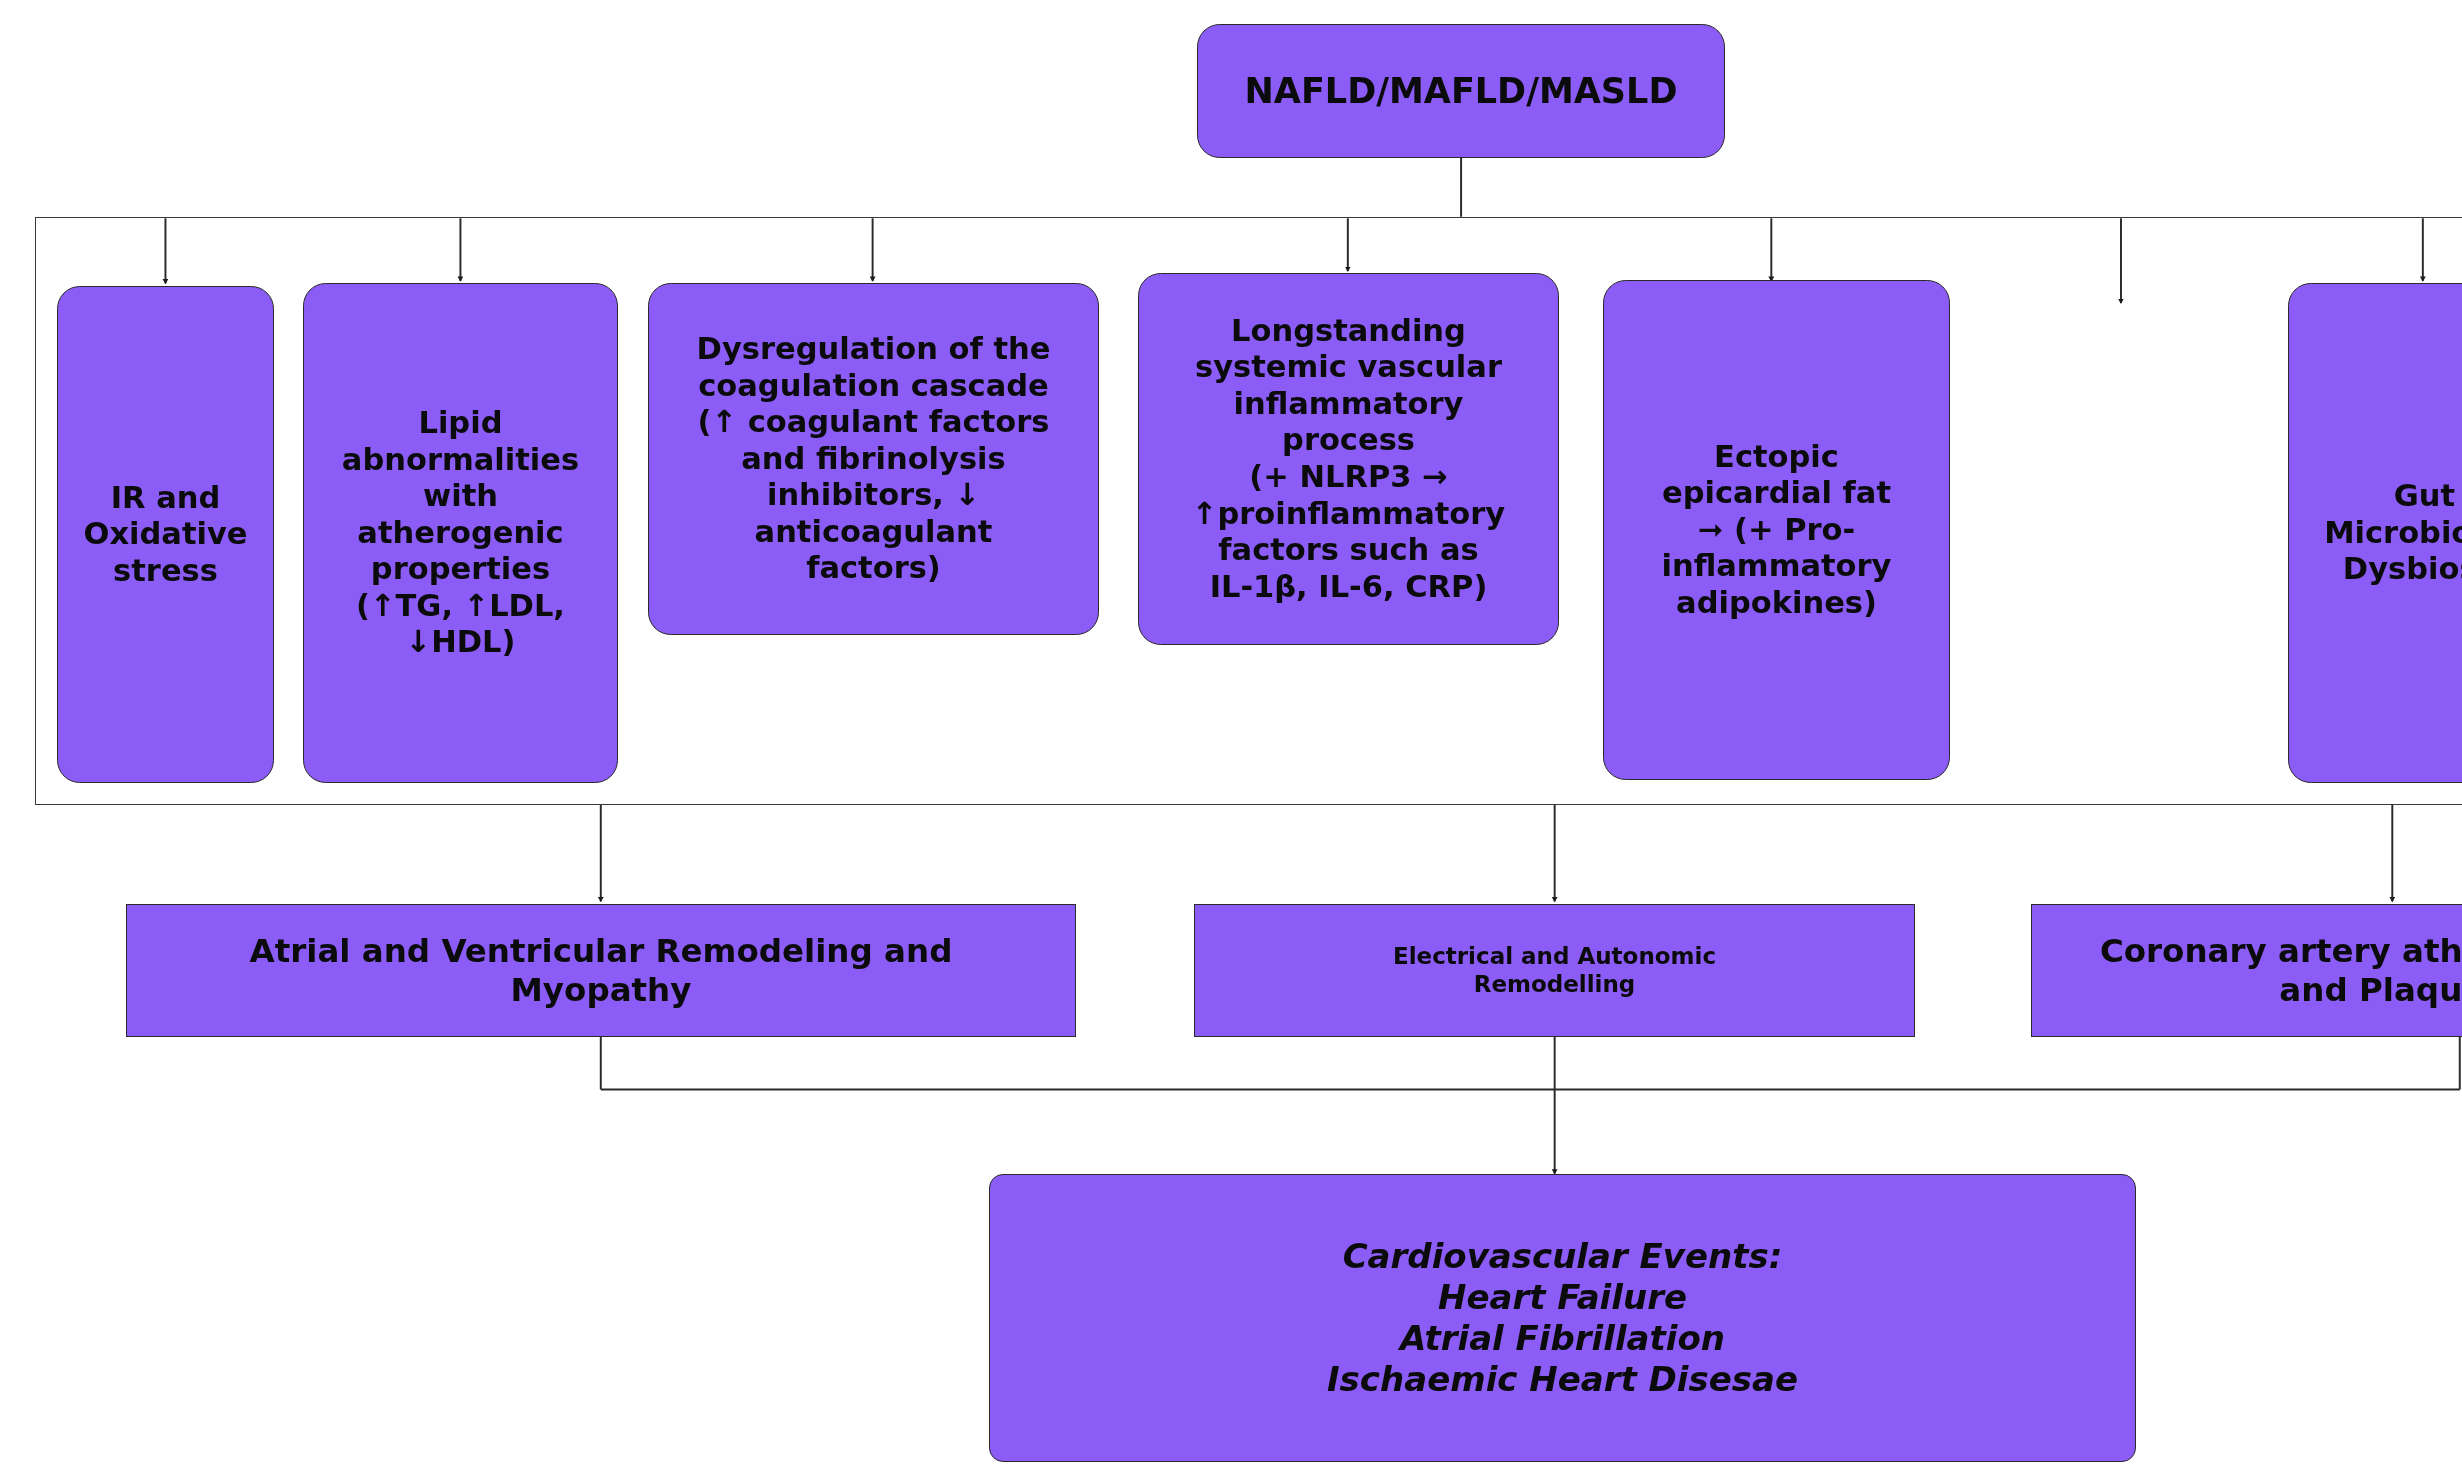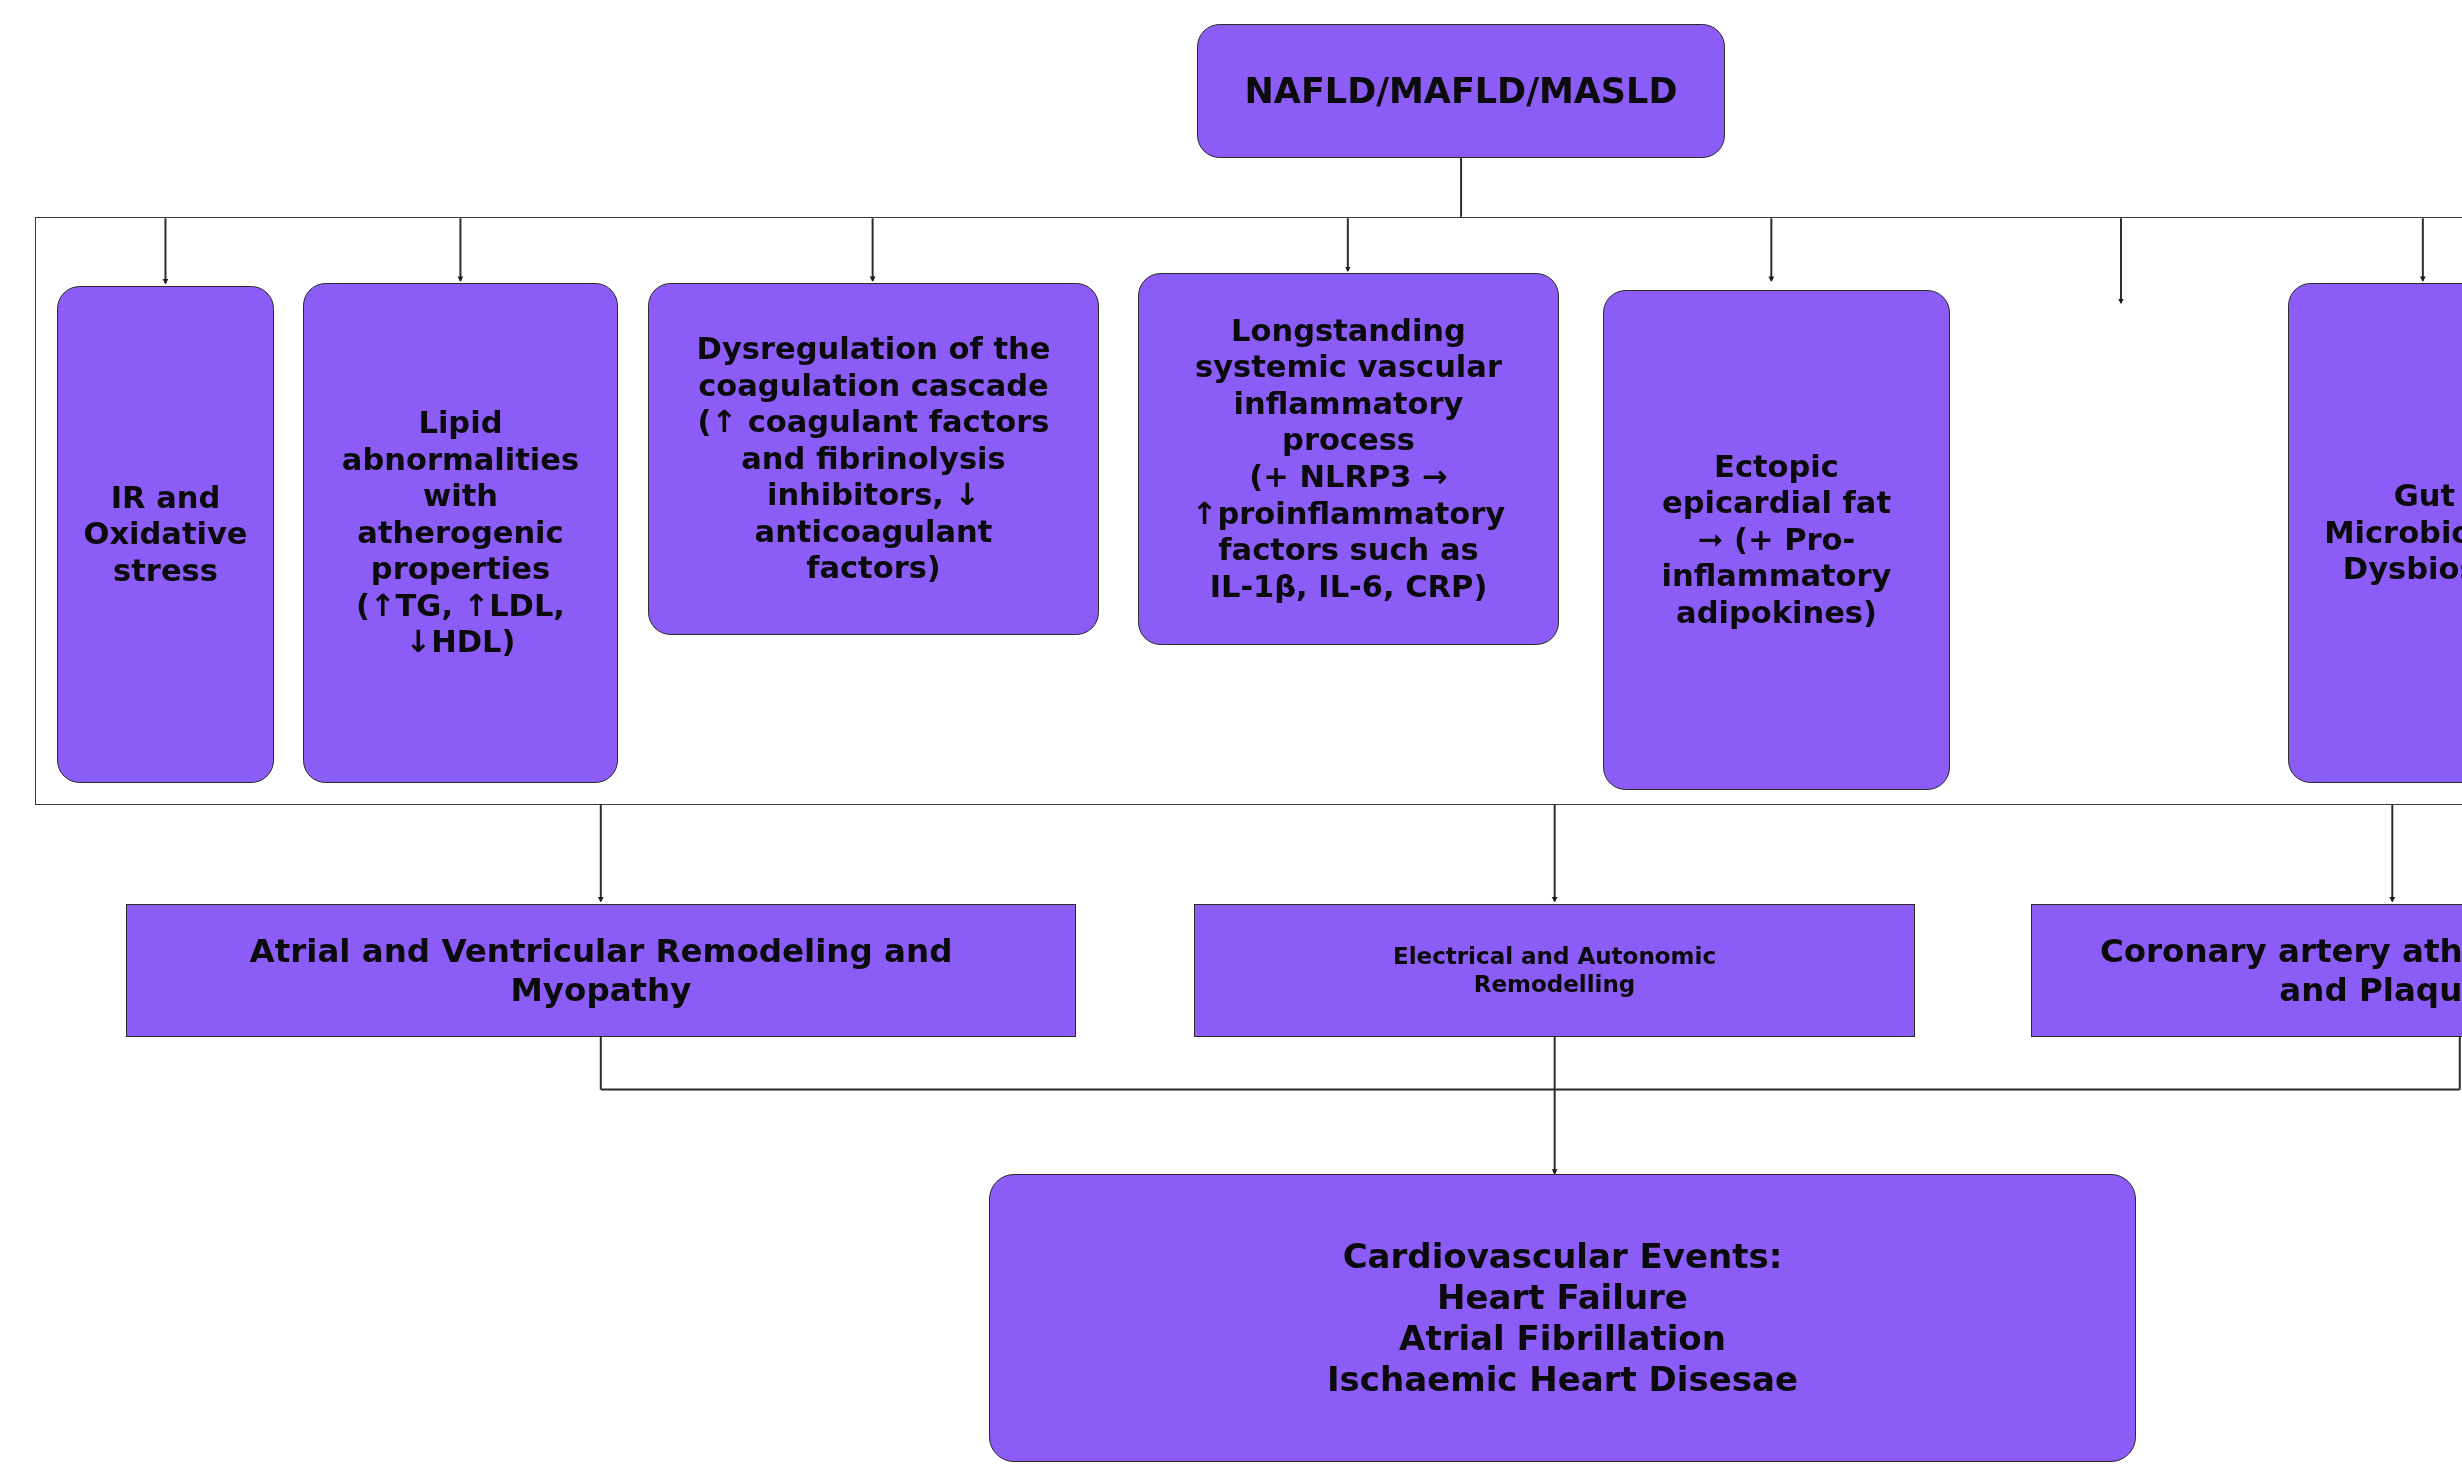--- a/index.html
+++ b/index.html
@@ -31,41 +31,41 @@
     align-items: center;
     justify-content: center;
     text-align: center;
     color: #0b0b0b;
     font-weight: bold;
     line-height: 1.20;
     z-index: 3;
   }
   .node .txt { width: 100%; padding: 0 4.9px; box-sizing: border-box; white-space: pre-line; }
   .rounded  { border-radius: 22.7px; }
-  .rounded-lg { border-radius: 25px; }
+  .rounded-lg { border-radius: 14px; font-style: italic; }
   .sharp    { border-radius: 0; }
 
   .group-frame {
     position: absolute;
     box-sizing: border-box;
     border: 1.5px solid #3a3a3a;
     background: transparent;
     z-index: 1;
   }
 
   
   #n-top     { left: 1197px; top: 23.6px;  width: 528px; height: 134px; font-size: 35px; }
 
   #frame     { left: 35px;  top: 217px;  width: 2831px; height: 588px; }
 
   #n-f1 { left: 57px;  top: 286px;  width: 217px;  height: 497px; font-size: 30.5px; }
   #n-f2 { left: 303px;  top: 283px;  width: 315px;  height: 500px; font-size: 30.5px; }
   #n-f3 { left: 648px; top: 283px;  width: 451px;  height: 352px; font-size: 30.5px; }
   #n-f4 { left: 1138px; top: 273px;  width: 421px;  height: 372px; font-size: 30.5px; }
-  #n-f5 { left: 1603px; top: 290px;  width: 347px;  height: 500px; font-size: 30.5px; }
+  #n-f5 { left: 1603px; top: 280px;  width: 347px;  height: 500px; font-size: 30.5px; }
   #n-f6 { left: 1990px; top: 305px;  width: 266px;  height: 478px;  font-size: 30.5px; }
   #n-f7 { left: 2288px; top: 283px;  width: 273px;  height: 500px; font-size: 30.5px; }
 
   #n-m1 { left: 126px;  top: 904px; width: 950px; height: 133px; font-size: 32.5px; }
   #n-m2 { left: 1194px; top: 904px; width: 721px; height: 133px; font-size: 23px; }
   #n-m3 { left: 2031px; top: 904px; width: 721px; height: 133px; font-size: 32.5px; }
 
   #n-bot { left: 989px; top: 1174px; width: 1147px; height: 288px; font-size: 34px; }
 </style>
 </head>

